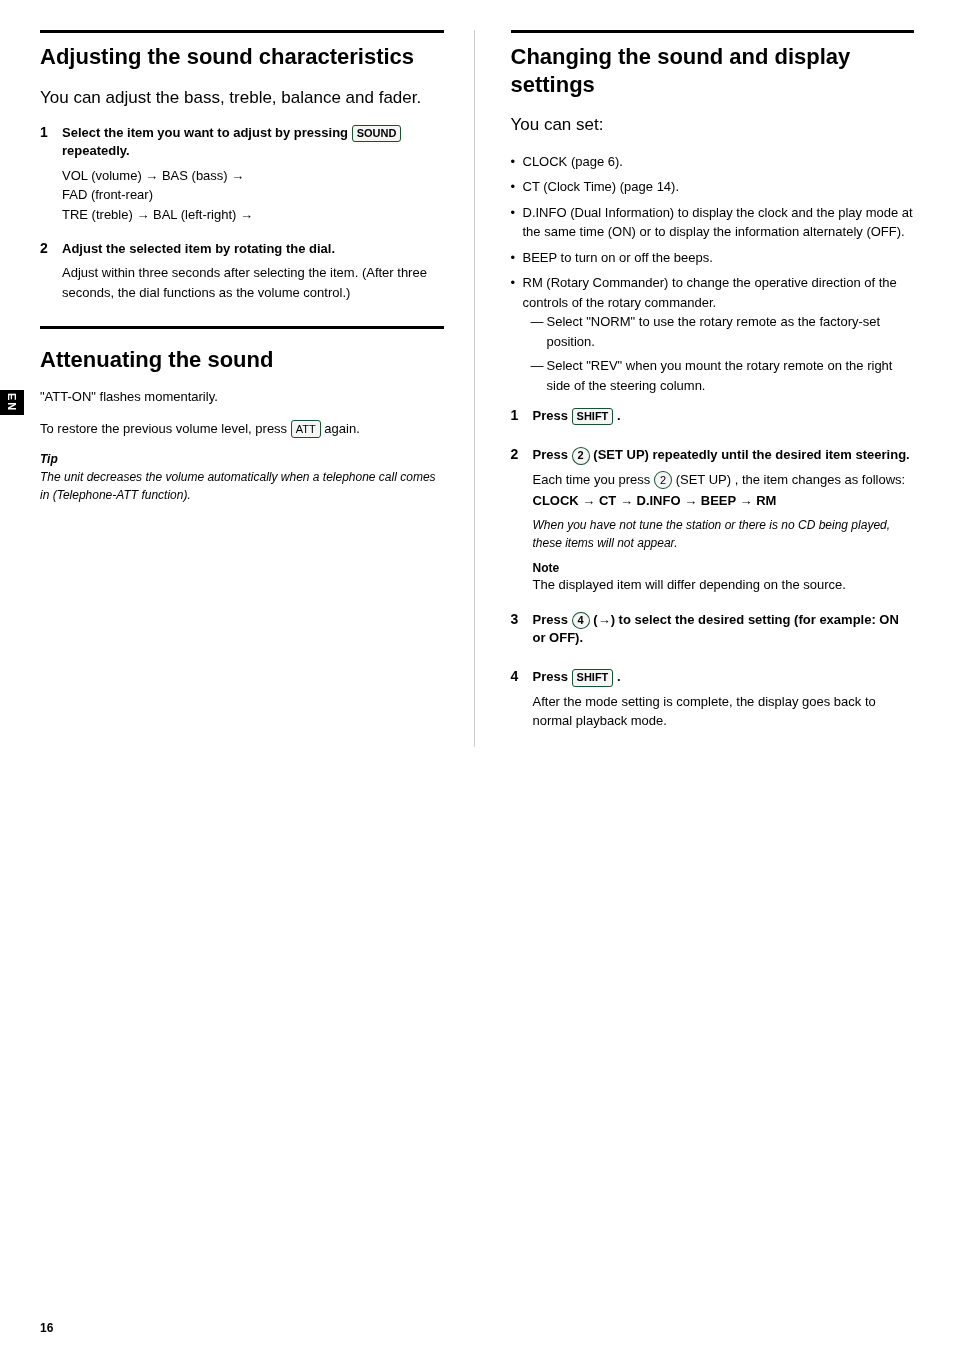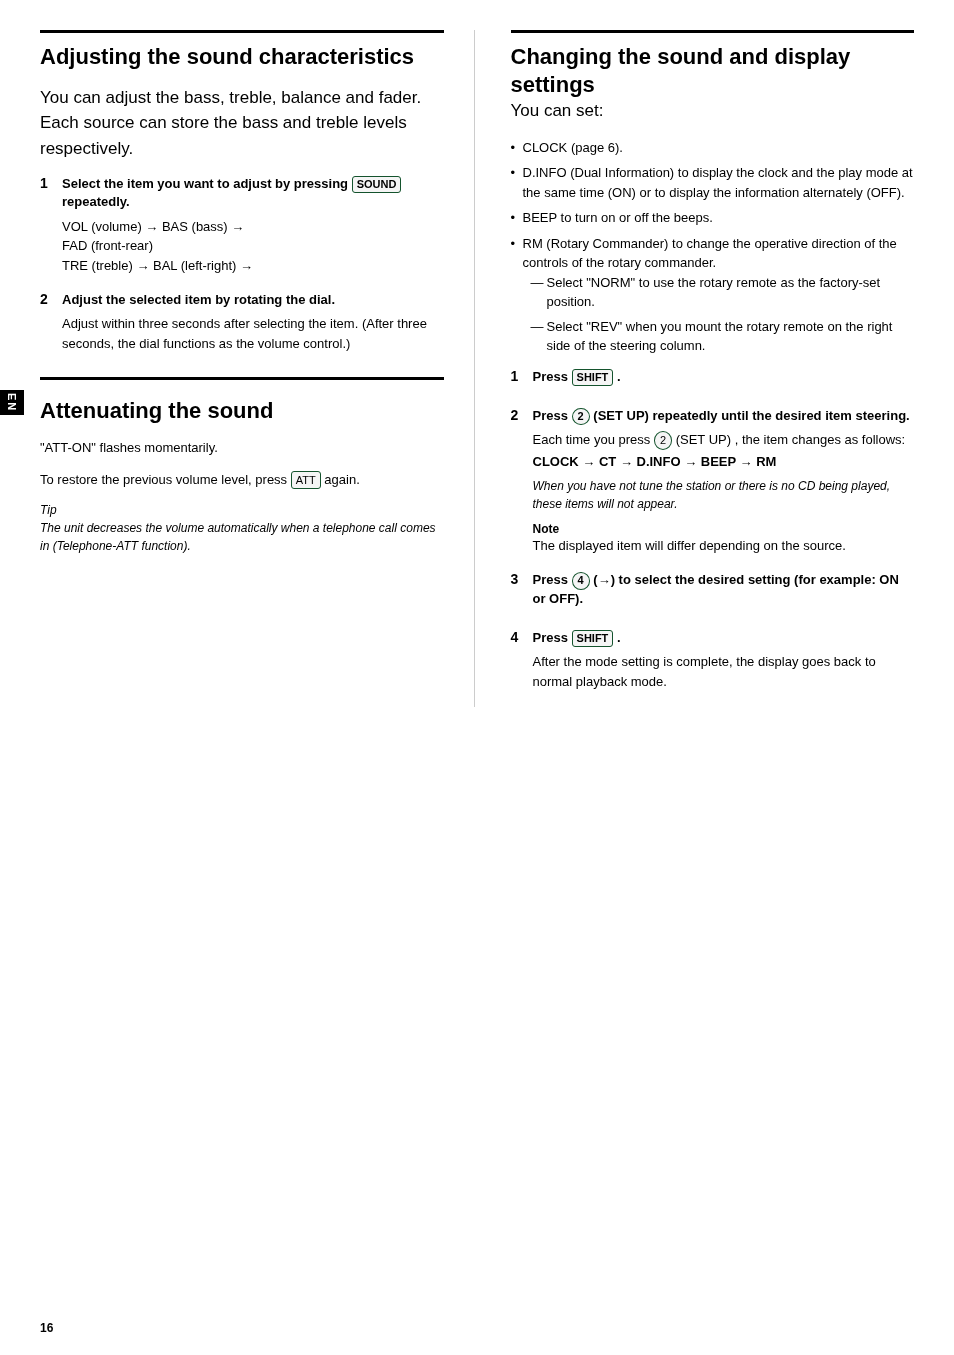--- a/index.html
+++ b/index.html
@@ -37,20 +37,21 @@
       border-top: 3px solid #000;
       padding-top: 10px;
       margin-bottom: 14px;
       line-height: 1.25;
     }
     .section-title-right {
       font-size: 22px;
       font-weight: bold;
       border-top: 3px solid #000;
       padding-top: 10px;
+      margin-bottom: 14px;
       line-height: 1.25;
     }
     .intro-text {
       font-size: 17px;
       line-height: 1.5;
       margin-bottom: 14px;
     }
     .step {
       display: flex;
       margin-bottom: 16px;
@@ -100,21 +101,21 @@
       font-size: 13px;
       margin-bottom: 4px;
     }
     .italic-block {
       font-style: italic;
       font-size: 12px;
       line-height: 1.5;
       margin-top: 8px;
     }
     .tip-label {
-      font-weight: normal;
+      font-weight: bold;
       font-style: italic;
       font-size: 12px;
     }
     .en-badge {
       position: absolute;
       left: 0;
       top: 390px;
       background: #000;
       color: #fff;
       font-size: 11px;
@@ -183,21 +184,20 @@
 
   <div class="two-col">
 
     <div class="col-left">
 
       <div>
         <div class="section-title">Adjusting the sound characteristics</div>
 
         <div class="intro-text">
           <span>You can adjust the bass, treble, balance and fader.</span><br>
-          <span>Each source can store the bass and treble levels respectively.</span>
         </div>
 
         <div class="step">
           <div class="step-num">1</div>
           <div class="step-content">
             <div class="step-heading">
               <span>Select the item you want to adjust by pressing</span>
               <kbd>SOUND</kbd>
               <span> repeatedly.</span>
             </div>
@@ -238,20 +238,21 @@
     </div>
 
     <div class="col-right">
 
       <div class="section-title-right">Changing the sound and display settings</div>
 
       <div class="intro-text">You can set:</div>
 
       <ul class="bullet-list">
         <li>CLOCK (page 6).</li>
+        <li>CT (Clock Time) (page 14).</li>
         <li>D.INFO (Dual Information) to display the clock and the play mode at the same time (ON) or to display the information alternately (OFF).</li>
         <li>BEEP to turn on or off the beeps.</li>
         <li>
           <span>RM (Rotary Commander) to change the operative direction of the controls of the rotary commander.</span>
           <div class="sub-dash">Select "NORM" to use the rotary remote as the factory-set position.</div>
           <div class="sub-dash">Select "REV" when you mount the rotary remote on the right side of the steering column.</div>
         </li>
       </ul>
 
       <div class="step">

